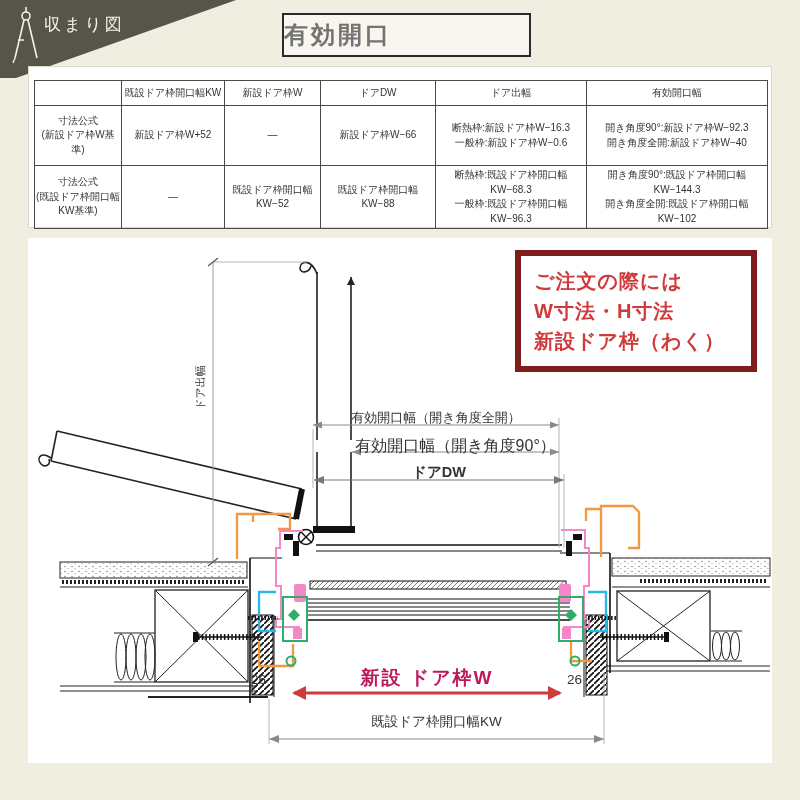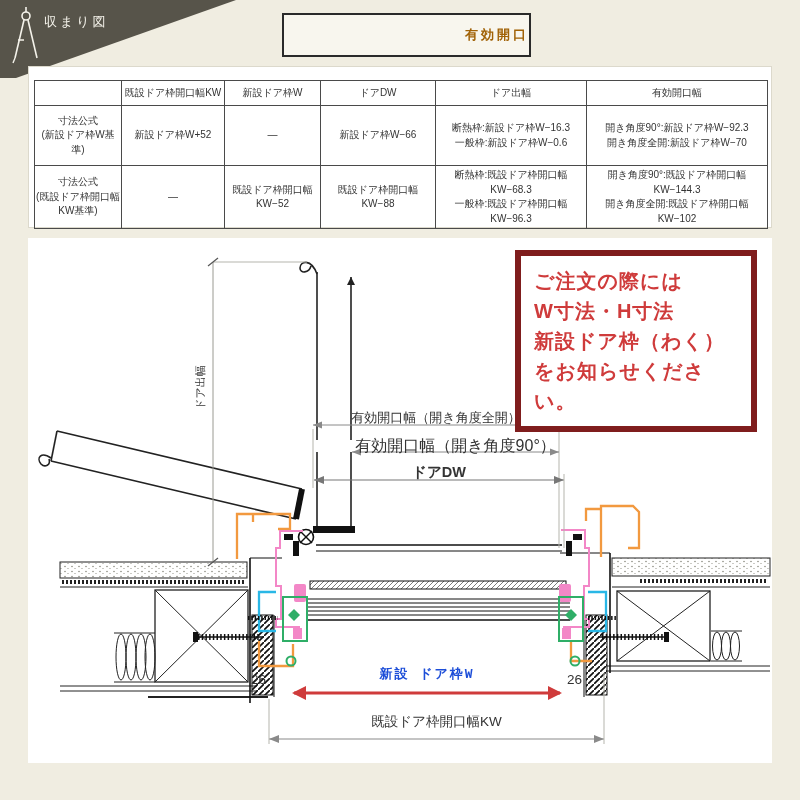--- a/index.html
+++ b/index.html
@@ -10,28 +10,28 @@
     color:#2b2b2b;
   }
   
   .banner{
     position:absolute;left:0;top:0;width:300px;height:78px;
     background:#57544a;
     clip-path:polygon(0 0,236px 0,16px 78px,0 78px);
   }
   .banner-title{
     position:absolute;left:44px;top:13px;color:#f4f2ea;
-    font-size:13px;letter-spacing:3px;font-weight:500;
+    font-size:17px;letter-spacing:3px;font-weight:500;
   }
   .banner-icon{position:absolute;left:10px;top:6px;}
   .section-box{
     position:absolute;left:282px;top:13px;width:245px;height:40px;
     background:#f8f6ee;border:2px solid #2a2a2a;
-    display:flex;align-items:center;justify-content:flex-end;
-    font-size:13px;font-weight:bold;letter-spacing:3px;color:#a16207;
+    display:flex;align-items:center;justify-content:flex-start;
+    font-size:24px;font-weight:bold;letter-spacing:3px;color:#737373;
   }
   
   .table-panel{
     position:absolute;left:28px;top:66px;width:744px;height:162px;
     background:#ffffff;border:1px solid #dcd9cc;box-sizing:border-box;
   }
   table.spec{
     position:absolute;left:5px;top:13px;width:733px;
     border-collapse:collapse;table-layout:fixed;
     font-size:10px;color:#333;
@@ -56,21 +56,21 @@
   }
   .dlabel{position:absolute;white-space:nowrap;color:#333;z-index:4;}
   .lbl-center{text-align:center;}
   .lbl-protrusion{
     left:150px;top:380px;width:100px;font-size:11px;
     transform:rotate(-90deg);transform-origin:center;text-align:center;
   }
   .lbl-full{left:313px;top:409px;width:246px;font-size:13px;}
   .lbl-90{left:352px;top:436px;width:207px;font-size:16px;}
   .lbl-dw{left:314px;top:463px;width:250px;font-size:14.5px;font-weight:bold;}
-  .lbl-neww{left:292px;top:665px;width:270px;font-size:13px;font-weight:bold;color:#1d4ed8;letter-spacing:2px;font-family:Liberation Mono, monospace;}
+  .lbl-neww{left:292px;top:665px;width:270px;font-size:19px;font-weight:bold;color:#be185d;letter-spacing:2px;}
   .lbl-26L{left:251px;top:672px;font-size:13.5px;}
   .lbl-26R{left:567px;top:672px;font-size:13.5px;}
   .lbl-kw{left:269px;top:713px;width:335px;font-size:13.5px;}
   svg.cross{position:absolute;left:0;top:0;z-index:1;}
 </style>
 </head>
 <body>
 
 <div class="banner">
   <div class="banner-icon">
@@ -115,21 +115,21 @@
       </td>
       <td>新設ドア枠W+52</td>
       <td>―</td>
       <td>新設ドア枠W−66</td>
       <td>
         <div>断熱枠:新設ドア枠W−16.3</div>
             <div>一般枠:新設ドア枠W−0.6</div>
       </td>
       <td>
         <div>開き角度90°:新設ドア枠W−92.3</div>
-            <div>開き角度全開:新設ドア枠W−70</div>
+            <div>開き角度全開:新設ドア枠W−40</div>
       </td>
     </tr>
     <tr>
       <td>
         <div>寸法公式</div>
             <div>(既設ドア枠開口幅KW基準)</div>
       </td>
       <td>―</td>
       <td>既設ドア枠開口幅KW−52</td>
       <td>既設ドア枠開口幅KW−88</td>
@@ -337,14 +337,13 @@
 <div class="dlabel lbl-dw lbl-center">ドアDW</div>
 <div class="dlabel lbl-neww lbl-center">新設 ドア枠W</div>
 <div class="dlabel lbl-26L">26</div>
 <div class="dlabel lbl-26R">26</div>
 <div class="dlabel lbl-kw lbl-center">既設ドア枠開口幅KW</div>
 
 <div class="notice-box">
   <div>ご注文の際には</div>
   <div>W寸法・H寸法</div>
   <div>新設ドア枠（わく）</div>
-  <div>をお知らせください。</div>
 </div>
 
 </body></html>

